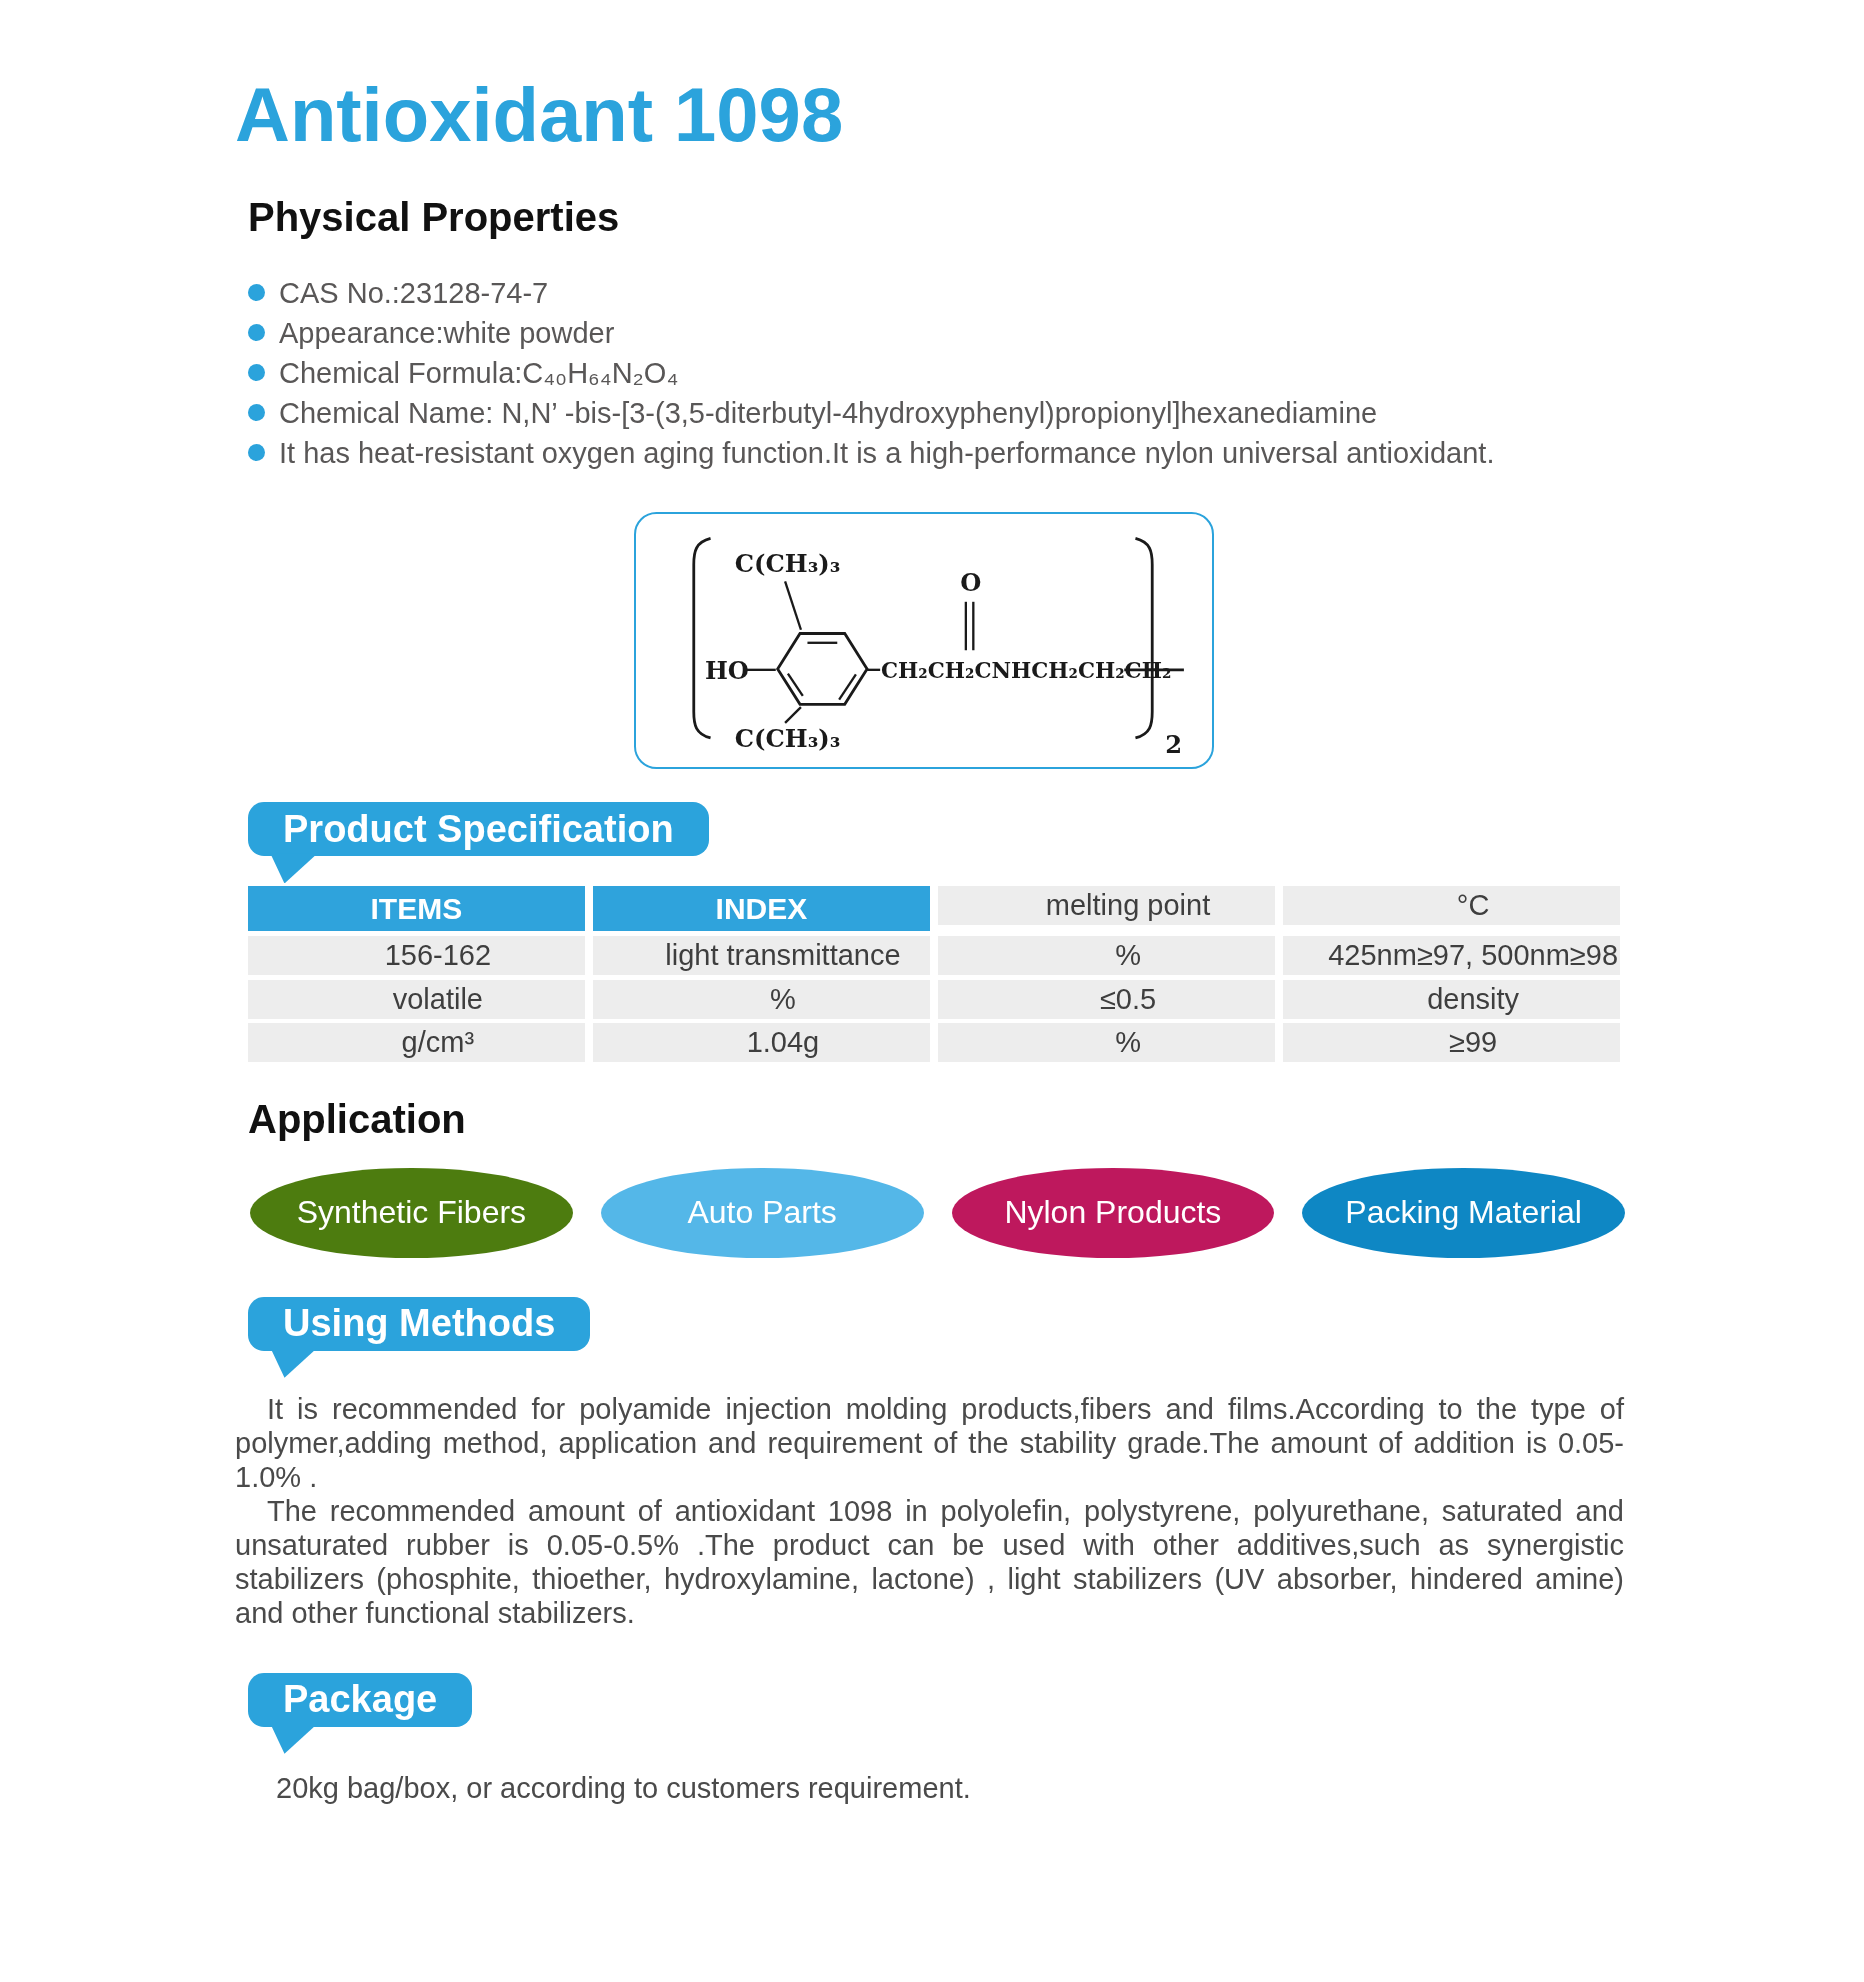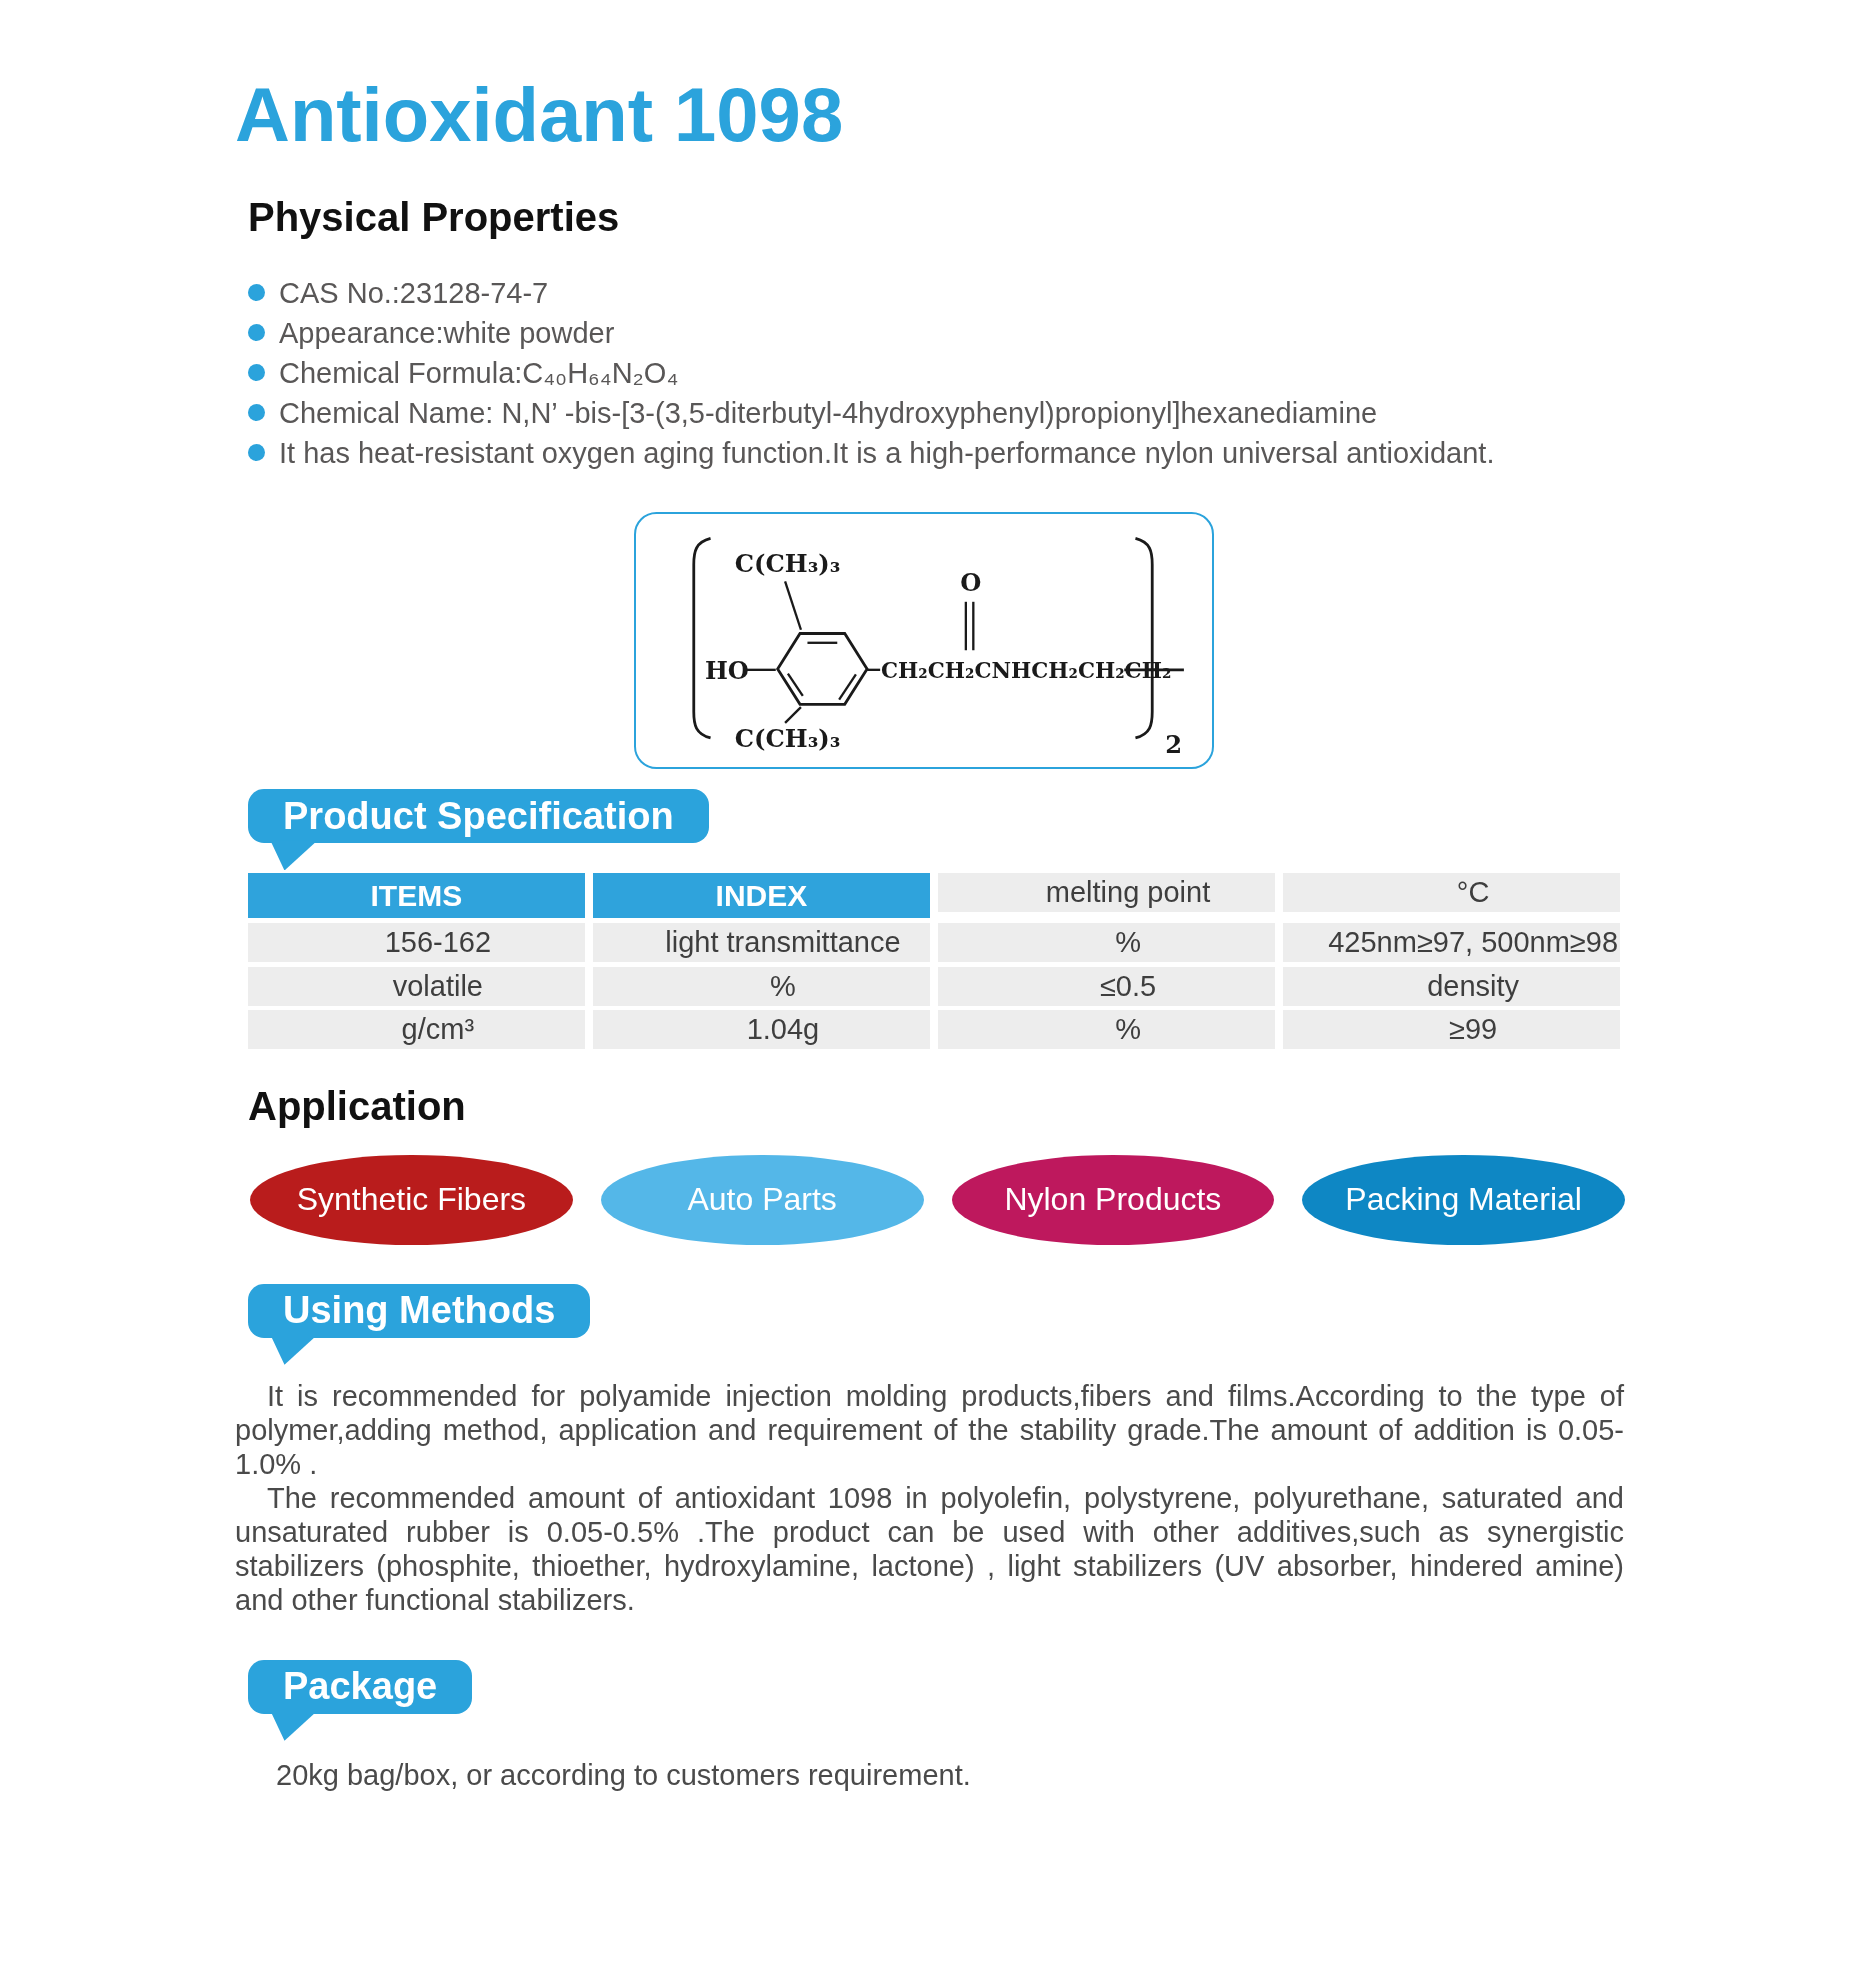--- a/index.html
+++ b/index.html
@@ -52,21 +52,21 @@
   .banner {
     display:inline-flex; align-items:center; height:54px; padding:0 35px;
     background:#2BA3DC; border-radius:16px;
     color:#ffffff; font-size:38px; font-weight:bold; white-space:nowrap;
   }
   .tail {
     position:absolute; left:22.4px; top:51px; width:47px; height:30px;
     background:#2BA3DC;
     clip-path:polygon(0 0, 100% 0, 30% 100%);
   }
-  .banner-ps { margin-top:20px; }
+  .banner-ps { margin-top:33px; }
   .banner-um { margin-top:39px; }
   .banner-pk { margin-top:43px; }
 
   
   .spec-table {
     margin:30px 0 0 13px; width:1372px;
     display:grid; grid-template-columns:1fr 1fr 1fr 1fr;
     column-gap:8.4px; row-gap:4.7px; background:#ffffff;
   }
   .th {
@@ -170,21 +170,21 @@
     <div class="td">g/cm³</div>
     <div class="td">1.04g</div>
 
     <div class="td">%</div>
     <div class="td">≥99</div>
   </div>
 
   <h2 class="h2">Application</h2>
 
   <div class="badges">
-    <div class="badge" style="background: #b91c1c;">Synthetic Fibers</div>
+    <div class="badge" style="background: #4d7c0f;">Synthetic Fibers</div>
     <div class="badge" style="background: rgb(84, 183, 232);">Auto Parts</div>
     <div class="badge" style="background: #be185d;">Nylon Products</div>
     <div class="badge" style="background: rgb(14, 135, 196);">Packing Material</div>
   </div>
 
   <div class="banner-wrap banner-um">
     <div class="banner">Using Methods</div>
     <div class="tail"></div>
   </div>
 

